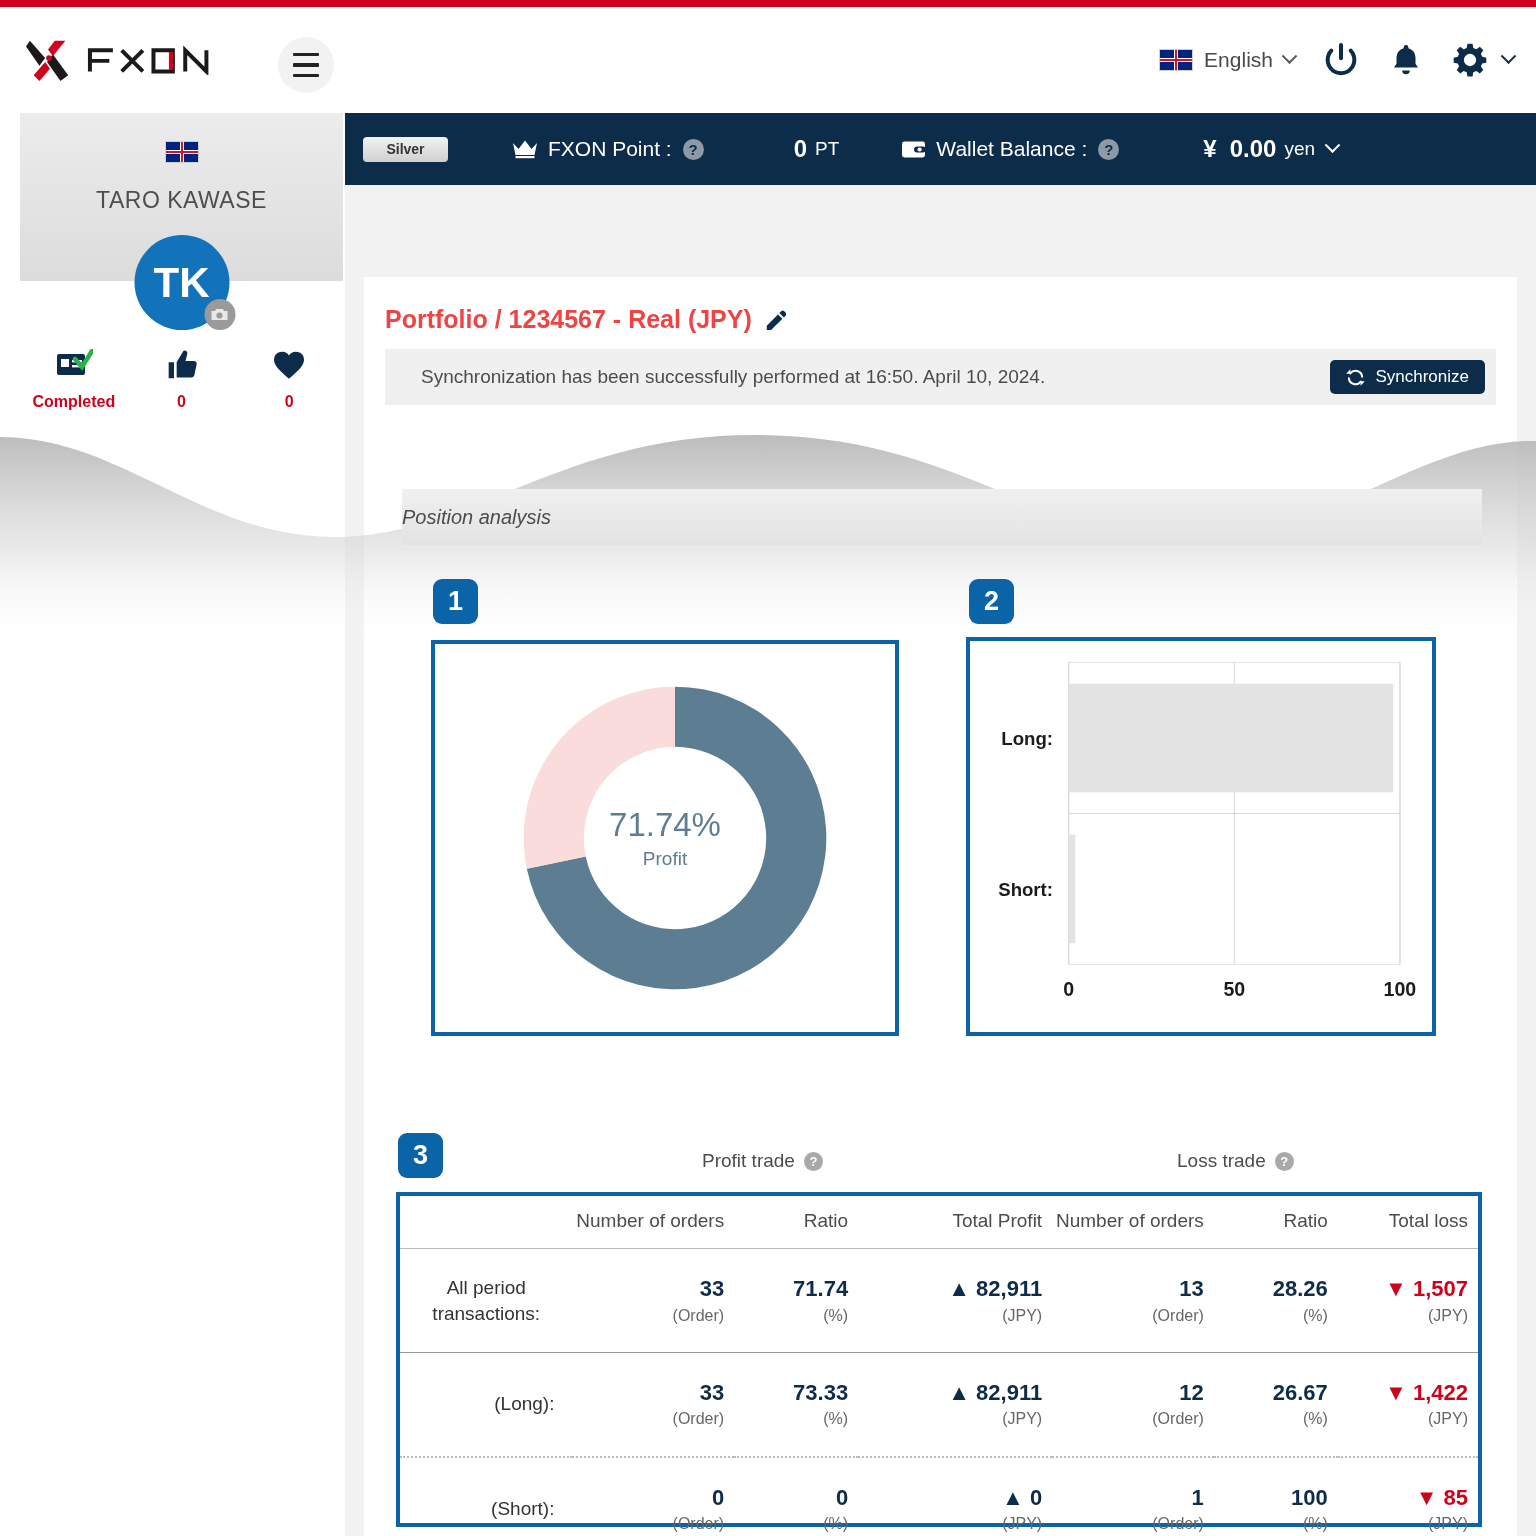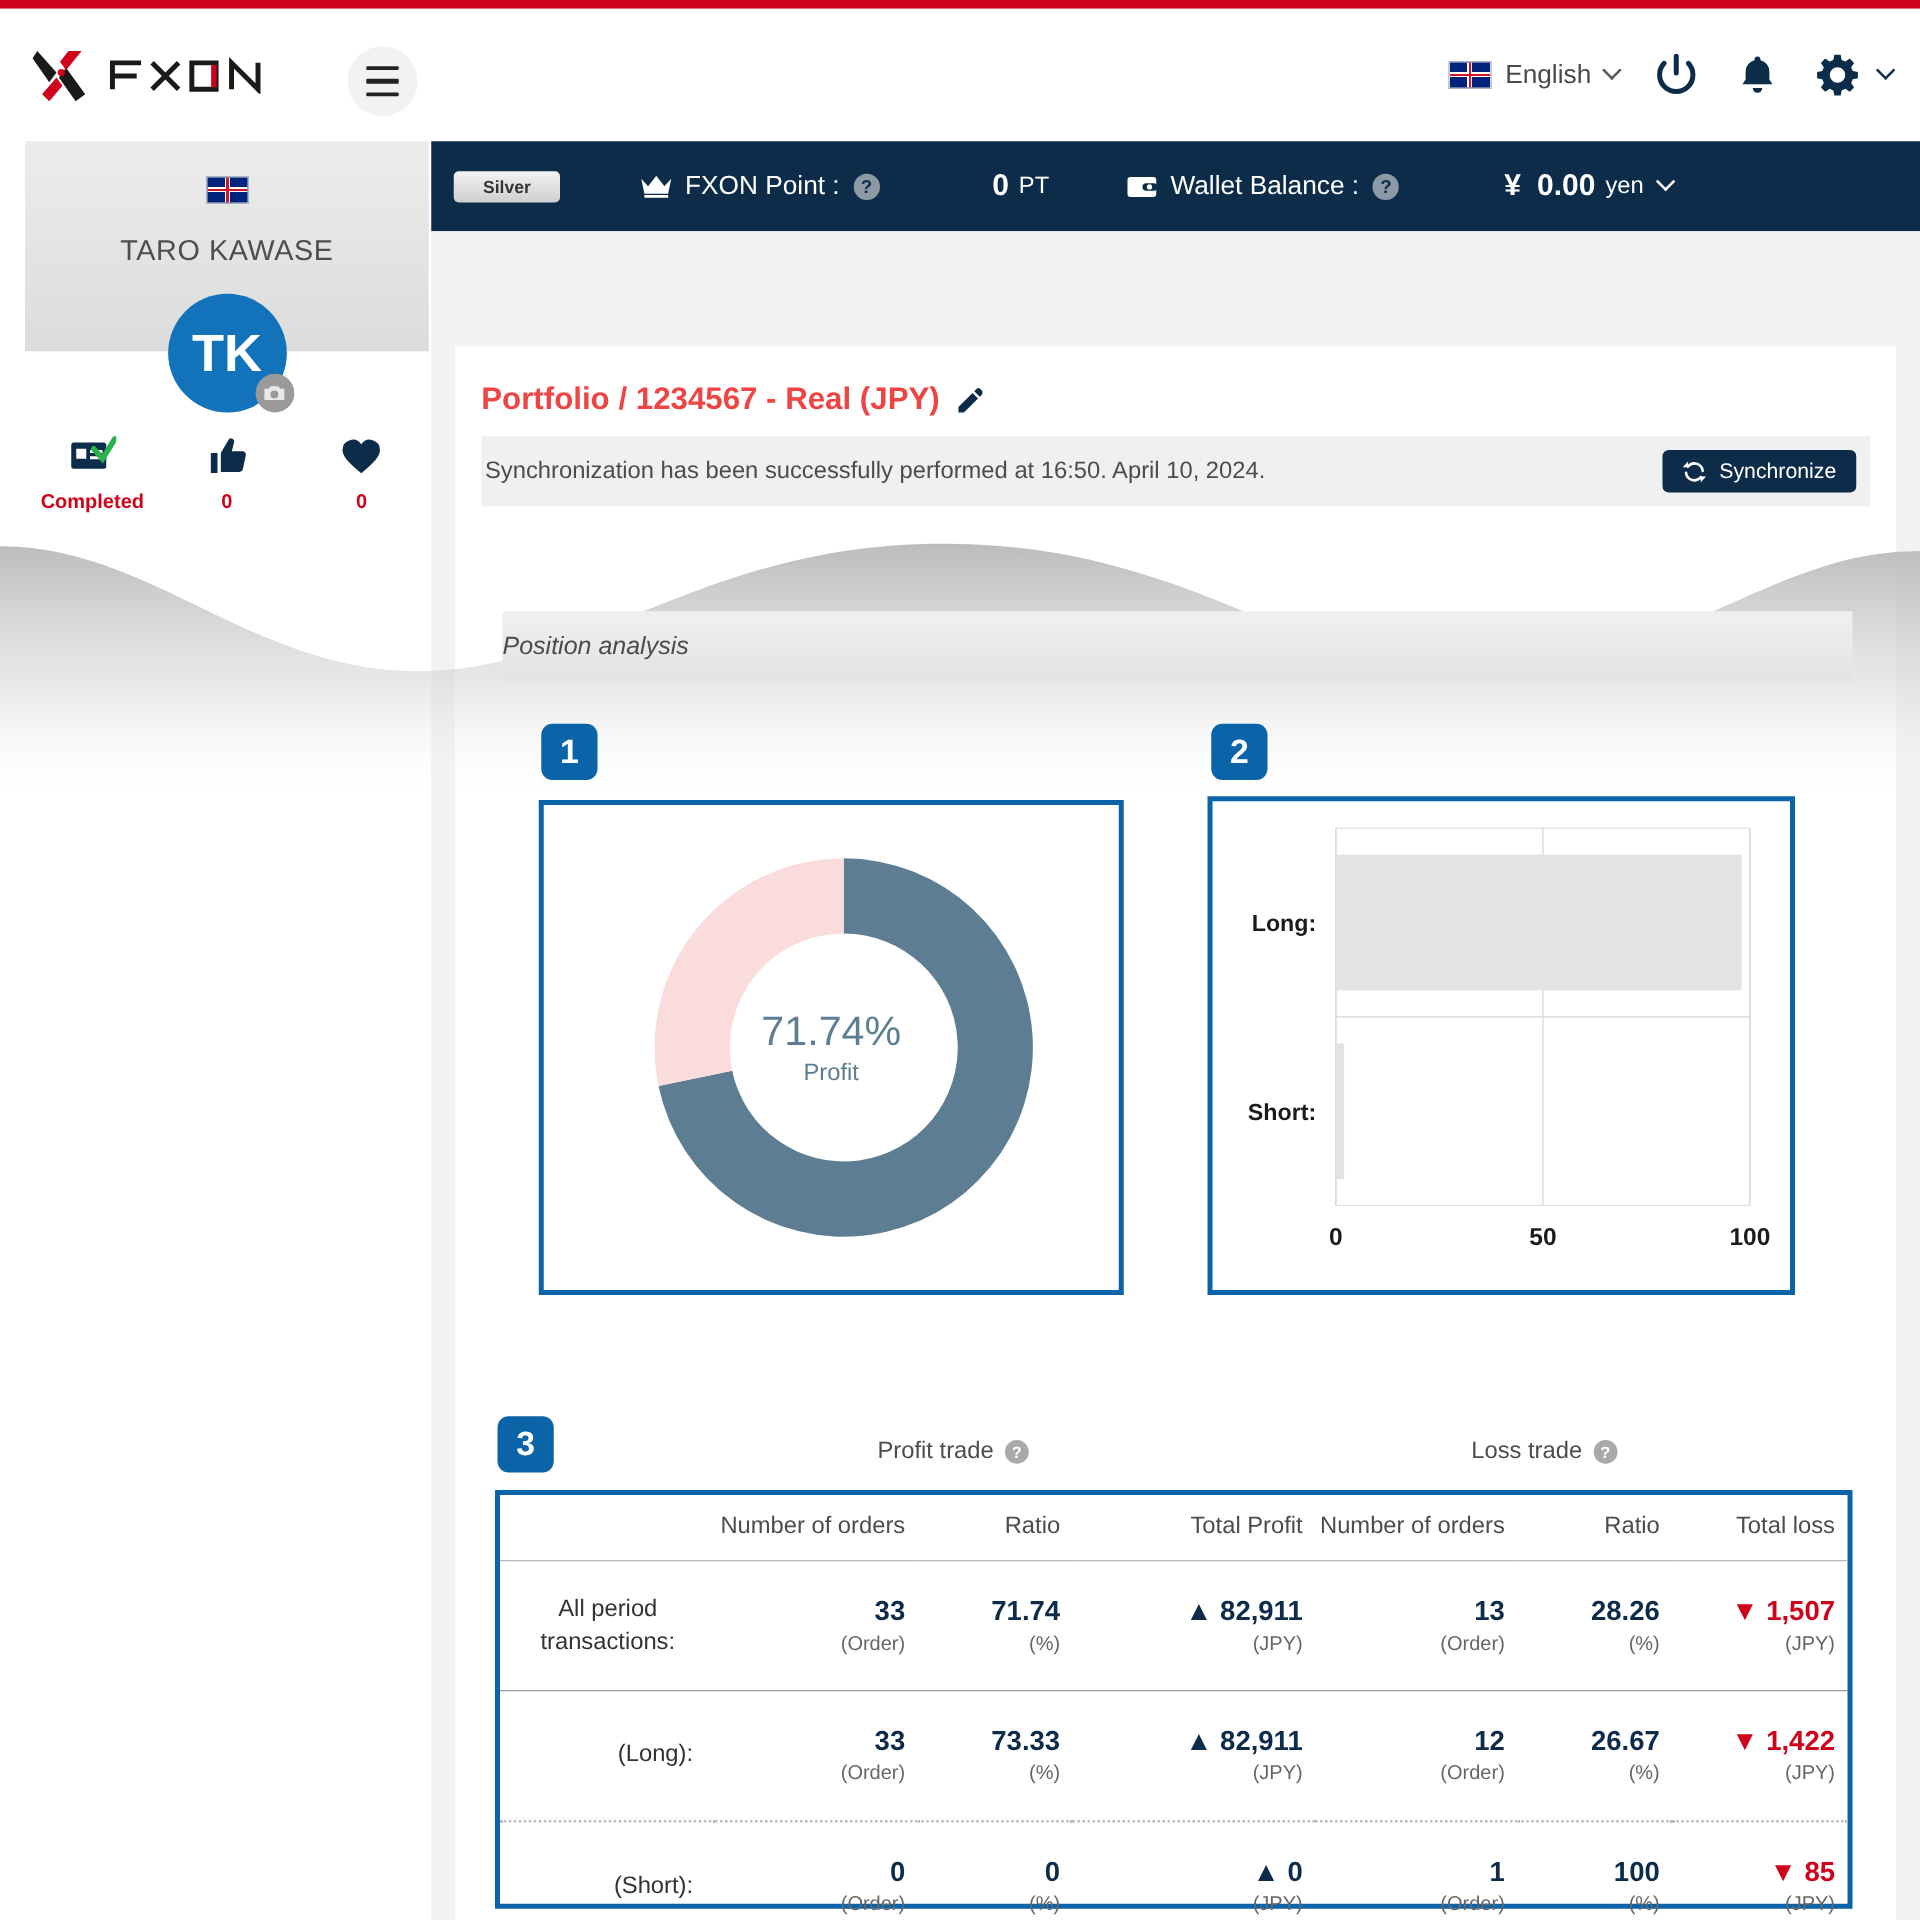--- a/index.html
+++ b/index.html
@@ -70,21 +70,21 @@
 
   
   .main { position:absolute; top:185px; left:345px; width:1191px; bottom:0; background:#f2f2f2; }
   .page-head { position:absolute; top:0; left:0; width:1191px; height:92px; display:flex; align-items:center; }
   .pg-title { font-size:26px; font-weight:bold; color:#1b1b1b; margin-left:16px; }
   .card { position:absolute; top:92px; left:19px; width:1153px; bottom:-400px; background:#fff; }
   .acct-title { position:absolute; top:28px; left:21px; font-size:25px; font-weight:bold; color:#ef4444;
      display:flex; align-items:center; gap:12px; }
   .sync-bar { position:absolute; top:72px; left:21px; width:1111px; height:56px; background:#f0f0f0;
      display:flex; align-items:center; }
-  .sync-msg { margin-left:3px; font-size:19px; color:#4c4c4c; }
+  .sync-msg { margin-left:36px; font-size:19px; color:#4c4c4c; }
   .sync-btn { position:absolute; right:11px; top:11px; height:34px; padding:0 16px; background:#0d2c4a; border-radius:5px;
      display:flex; align-items:center; gap:10px; color:#fff; font-size:17px; }
 
   
   .wave { position:absolute; left:0; top:415px; width:1536px; height:230px; pointer-events:none; }
 
   
   .tabbar { position:absolute; top:489px; left:402px; width:1080px; height:56px;
      background:linear-gradient(#f0f0f0,#e3e3e3); display:flex; align-items:center; justify-content:flex-start;
      font-size:20px; color:#4c4c4c;font-style:italic; }

